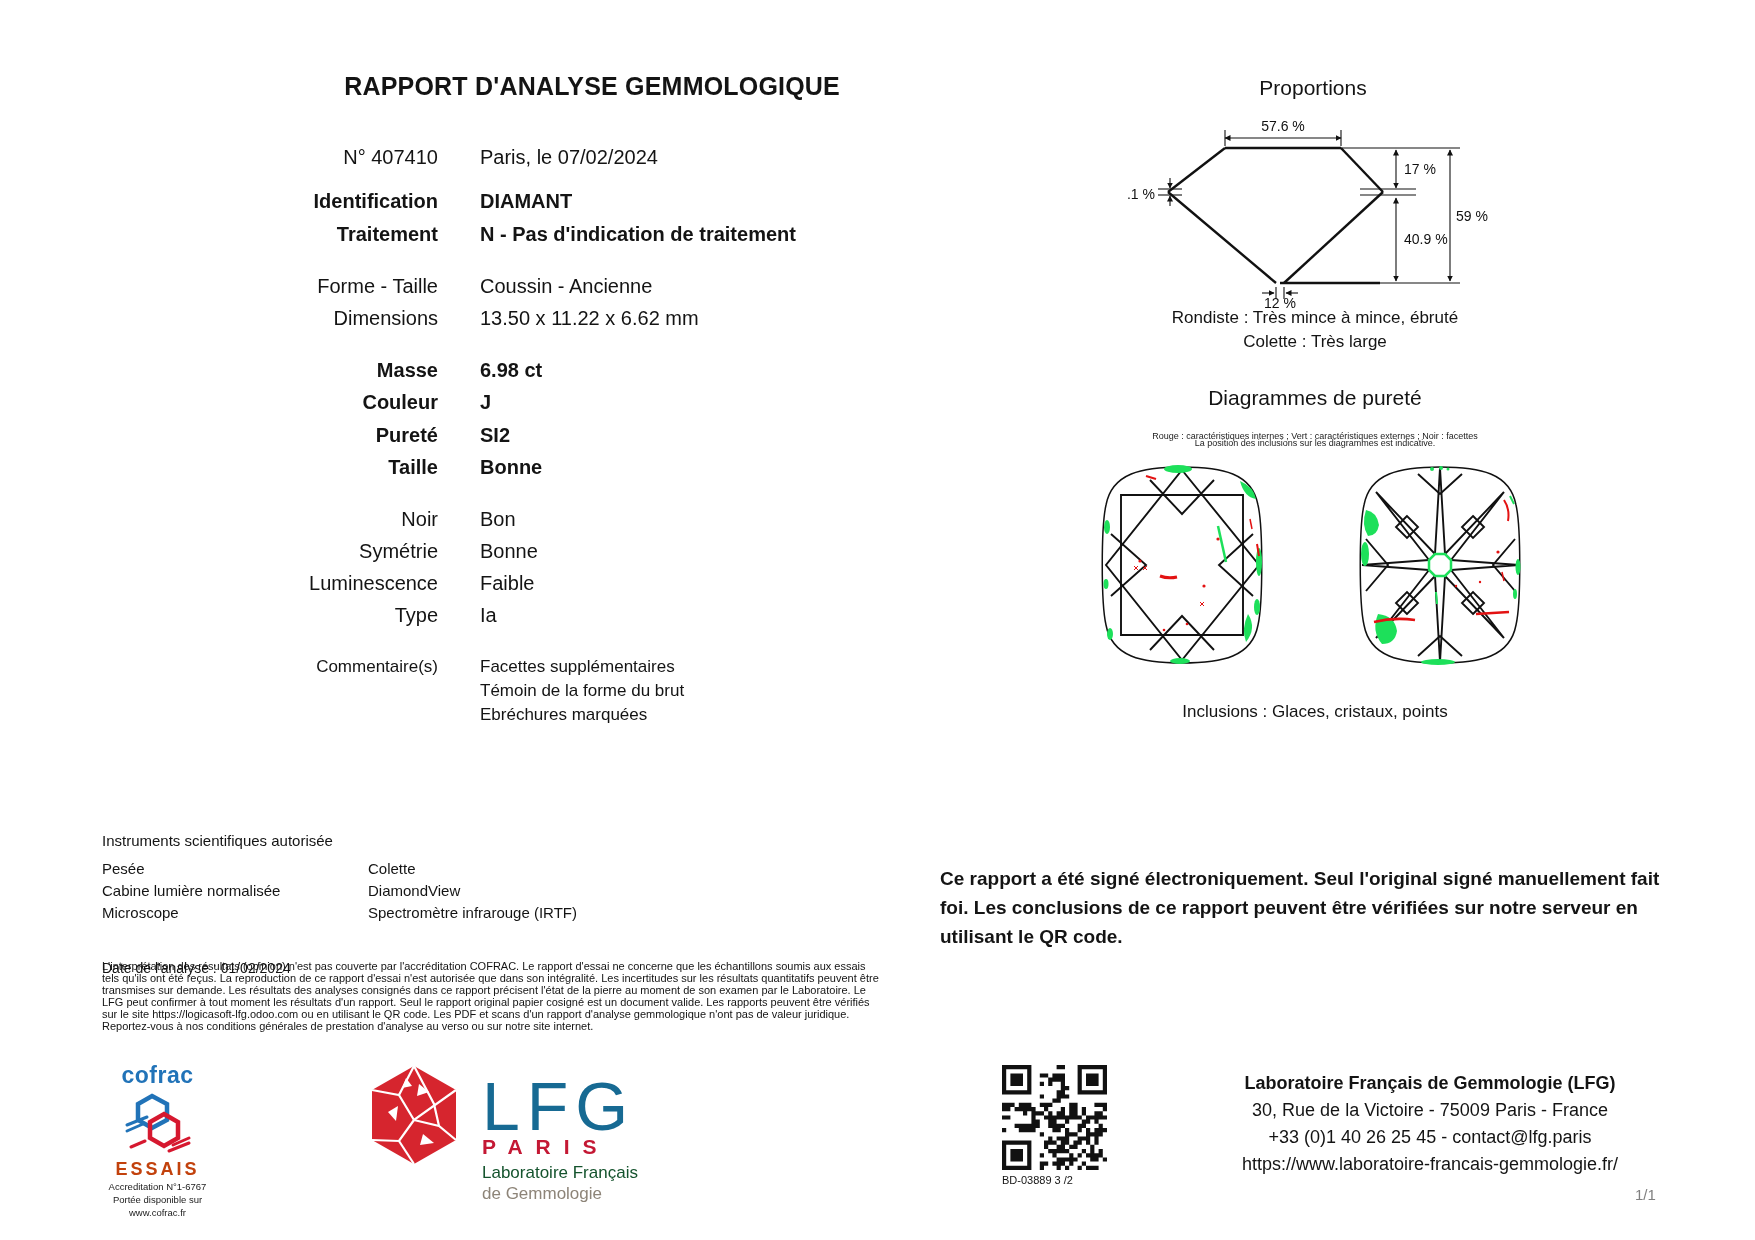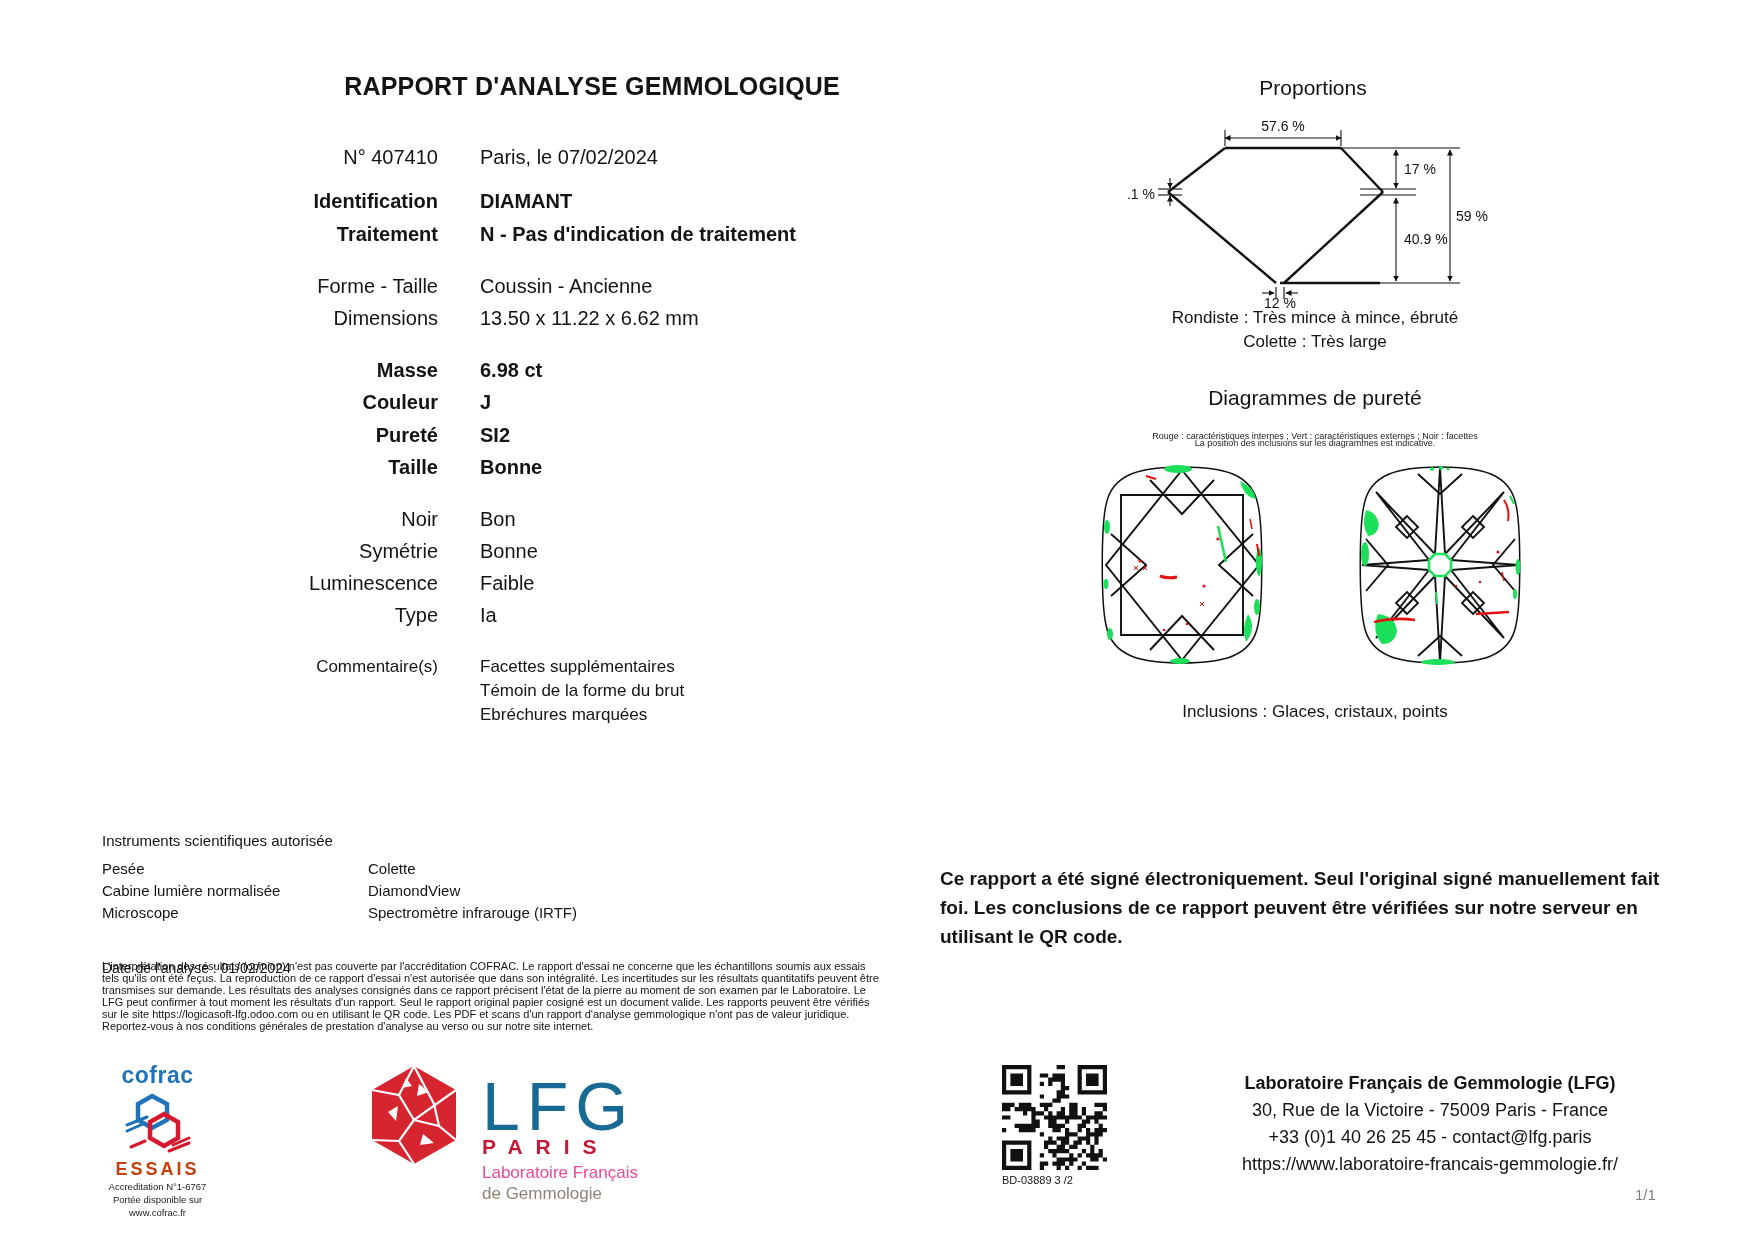--- a/index.html
+++ b/index.html
@@ -301,21 +301,21 @@
     <g fill="#ffffff">
       <path d="M51 20 L61 28 L49 32 Z"></path>
       <path d="M20 48 L30 42 L28 57 Z"></path>
       <path d="M55 70 L66 79 L52 81 Z"></path>
       <path d="M38 14 L44 22 L34 24 Z"></path>
     </g>
   </svg>
   <div class="abs" style="left:482px;top:1080px">
     <div class="lfg-acr" style="color:#176a93">LFG</div>
     <div class="lfg-city" style="color:#c41834">PARIS</div>
-    <div class="lfg-org" style="color:#ec4899">Laboratoire Français</div>
+    <div class="lfg-org" style="color:#14532d">Laboratoire Français</div>
     <div class="lfg-org" style="color:#8d8478">de Gemmologie</div>
   </div>
 
   <svg class="abs" style="left:1002px;top:1065px" width="105" height="105" viewBox="0 0 100 100">
     <rect x="0" y="0" width="100" height="100" fill="#ffffff"></rect>
     <path id="qr-path" d="M52 0h4v4h-4zM56 0h4v4h-4zM36 8h4v4h-4zM40 8h4v4h-4zM48 8h4v4h-4zM52 8h4v4h-4zM56 8h4v4h-4zM44 12h4v4h-4zM48 12h4v4h-4zM52 12h4v4h-4zM56 12h4v4h-4zM36 16h4v4h-4zM44 16h4v4h-4zM56 16h4v4h-4zM56 20h4v4h-4zM60 20h4v4h-4zM52 24h4v4h-4zM56 24h4v4h-4zM36 28h4v4h-4zM52 28h4v4h-4zM56 28h4v4h-4zM60 28h4v4h-4zM48 32h4v4h-4zM52 32h4v4h-4zM0 36h4v4h-4zM4 36h4v4h-4zM8 36h4v4h-4zM16 36h4v4h-4zM20 36h4v4h-4zM24 36h4v4h-4zM36 36h4v4h-4zM40 36h4v4h-4zM44 36h4v4h-4zM64 36h4v4h-4zM68 36h4v4h-4zM88 36h4v4h-4zM92 36h4v4h-4zM96 36h4v4h-4zM0 40h4v4h-4zM4 40h4v4h-4zM12 40h4v4h-4zM16 40h4v4h-4zM20 40h4v4h-4zM24 40h4v4h-4zM28 40h4v4h-4zM40 40h4v4h-4zM56 40h4v4h-4zM64 40h4v4h-4zM68 40h4v4h-4zM76 40h4v4h-4zM96 40h4v4h-4zM20 44h4v4h-4zM28 44h4v4h-4zM32 44h4v4h-4zM36 44h4v4h-4zM44 44h4v4h-4zM52 44h4v4h-4zM56 44h4v4h-4zM64 44h4v4h-4zM68 44h4v4h-4zM76 44h4v4h-4zM88 44h4v4h-4zM92 44h4v4h-4zM0 48h4v4h-4zM4 48h4v4h-4zM28 48h4v4h-4zM40 48h4v4h-4zM44 48h4v4h-4zM48 48h4v4h-4zM52 48h4v4h-4zM56 48h4v4h-4zM60 48h4v4h-4zM64 48h4v4h-4zM68 48h4v4h-4zM72 48h4v4h-4zM80 48h4v4h-4zM84 48h4v4h-4zM88 48h4v4h-4zM92 48h4v4h-4zM96 48h4v4h-4zM28 52h4v4h-4zM32 52h4v4h-4zM44 52h4v4h-4zM48 52h4v4h-4zM60 52h4v4h-4zM76 52h4v4h-4zM80 52h4v4h-4zM88 52h4v4h-4zM12 56h4v4h-4zM16 56h4v4h-4zM20 56h4v4h-4zM24 56h4v4h-4zM28 56h4v4h-4zM32 56h4v4h-4zM44 56h4v4h-4zM48 56h4v4h-4zM52 56h4v4h-4zM56 56h4v4h-4zM72 56h4v4h-4zM76 56h4v4h-4zM92 56h4v4h-4zM0 60h4v4h-4zM16 60h4v4h-4zM20 60h4v4h-4zM24 60h4v4h-4zM28 60h4v4h-4zM48 60h4v4h-4zM52 60h4v4h-4zM60 60h4v4h-4zM72 60h4v4h-4zM80 60h4v4h-4zM88 60h4v4h-4zM92 60h4v4h-4zM96 60h4v4h-4zM36 64h4v4h-4zM60 64h4v4h-4zM64 64h4v4h-4zM68 64h4v4h-4zM80 64h4v4h-4zM84 64h4v4h-4zM88 64h4v4h-4zM92 64h4v4h-4zM44 68h4v4h-4zM52 68h4v4h-4zM56 68h4v4h-4zM60 68h4v4h-4zM72 68h4v4h-4zM76 68h4v4h-4zM80 68h4v4h-4zM88 68h4v4h-4zM40 72h4v4h-4zM44 72h4v4h-4zM48 72h4v4h-4zM56 72h4v4h-4zM60 72h4v4h-4zM68 72h4v4h-4zM72 72h4v4h-4zM80 72h4v4h-4zM88 72h4v4h-4zM40 76h4v4h-4zM52 76h4v4h-4zM56 76h4v4h-4zM64 76h4v4h-4zM68 76h4v4h-4zM84 76h4v4h-4zM44 80h4v4h-4zM48 80h4v4h-4zM52 80h4v4h-4zM56 80h4v4h-4zM60 80h4v4h-4zM76 80h4v4h-4zM84 80h4v4h-4zM92 80h4v4h-4zM36 84h4v4h-4zM48 84h4v4h-4zM64 84h4v4h-4zM72 84h4v4h-4zM80 84h4v4h-4zM84 84h4v4h-4zM88 84h4v4h-4zM92 84h4v4h-4zM52 88h4v4h-4zM56 88h4v4h-4zM60 88h4v4h-4zM64 88h4v4h-4zM68 88h4v4h-4zM84 88h4v4h-4zM88 88h4v4h-4zM96 88h4v4h-4zM36 92h4v4h-4zM40 92h4v4h-4zM48 92h4v4h-4zM52 92h4v4h-4zM56 92h4v4h-4zM64 92h4v4h-4zM76 92h4v4h-4zM36 96h4v4h-4zM52 96h4v4h-4zM60 96h4v4h-4zM72 96h4v4h-4zM80 96h4v4h-4zM84 96h4v4h-4zM88 96h4v4h-4zM0 0h28v28h-28zM4 4v20h20v-20zM8 8h12v12h-12zM72 0h28v28h-28zM76 4v20h20v-20zM80 8h12v12h-12zM0 72h28v28h-28zM4 76v20h20v-20zM8 80h12v12h-12z" fill="#111" fill-rule="evenodd"></path>
   </svg>
   <div class="abs qr-cap" style="left:1002px;top:1174px">BD-03889 3 /2</div>
 
   <div class="abs contact">

